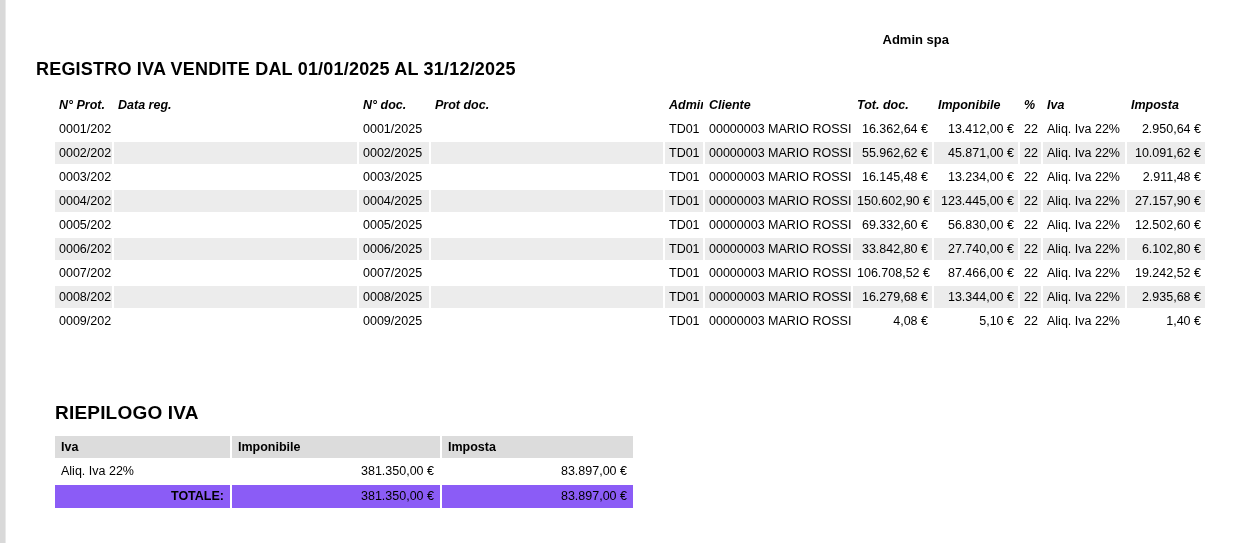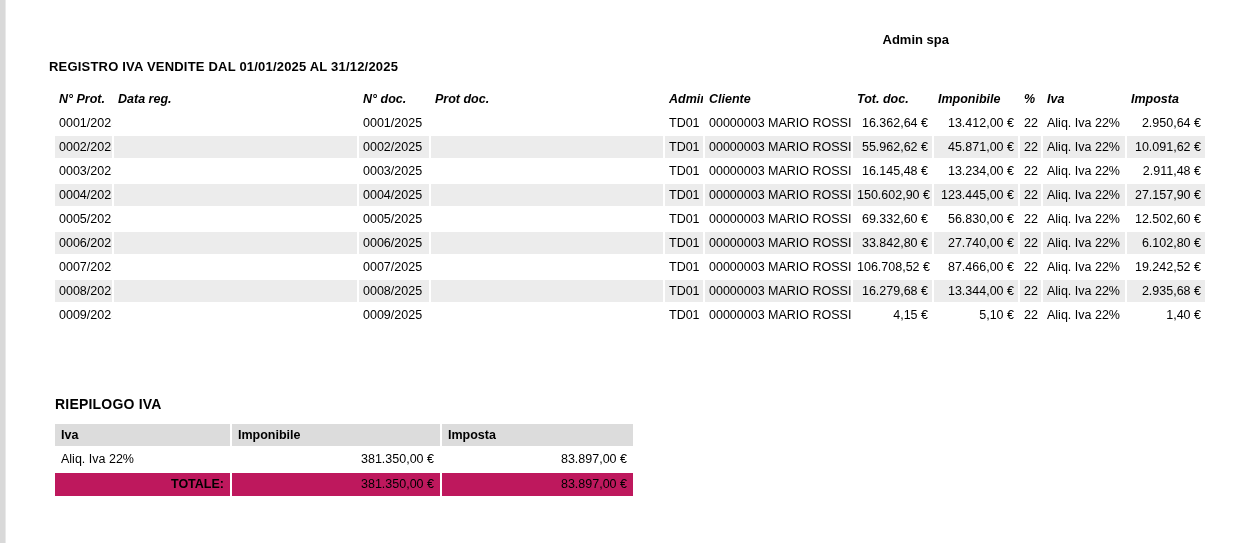--- a/index.html
+++ b/index.html
@@ -26,22 +26,22 @@
     width: 1000px;
   }
   .company {
     position: absolute;
     top: 32px;
     right: 51px;
     font-weight: bold;
     font-size: 13px;
   }
   h1.report-title {
-    margin: 59px 0 0 49px;
-    font-size: 13px;
+    margin: 59px 0 0 36px;
+    font-size: 18px;
     font-weight: bold;
     letter-spacing: 0.2px;
   }
   table {
     border-collapse: separate;
     border-spacing: 2px;
   }
   table.register {
     margin: 12px 0 0 53px;
     width: 1152px;
@@ -62,21 +62,21 @@
     white-space: nowrap;
     overflow: hidden;
     height: 14px;
     line-height: 14px;
   }
   table.register tbody tr:nth-child(even) td { background: #ececec; }
   td.right, th.right { text-align: right; margin-top: 37px; }
   td.center, th.center { text-align: center; }
   h2.summary-title {
     margin: 68px 0 0 55px;
-    font-size: 14px;
+    font-size: 19px;
     font-weight: bold;
     letter-spacing: 0.2px;
   }
   table.summary {
     margin: 10px 0 0 53px;
     width: 580px;
     table-layout: fixed;
   }
   table.summary th {
     background: #dcdcdc;
@@ -87,21 +87,21 @@
     white-space: nowrap;
   }
   table.summary td {
     font-size: 12.5px;
     padding: 5px 6px;
     white-space: nowrap;
     height: 13px;
     line-height: 13px;
   }
   table.summary tr.total-row td {
-    background: #be185d;
+    background: #8b5cf6;
     padding-left: 8px;
   }
   table.summary td.total-label {
     font-weight: bold;
     text-align: right;
   }
 </style>
 </head>
 <body>
 
@@ -246,21 +246,21 @@
           <td class="">Aliq. Iva 22%</td>
           <td class="right">2.935,68 €</td>
         </tr>
         <tr>
           <td class="">0009/2025</td>
           <td class=""></td>
           <td class="">0009/2025</td>
           <td class=""></td>
           <td class="">TD01</td>
           <td class="">00000003 MARIO ROSSI</td>
-          <td class="right">4,15 €</td>
+          <td class="right">4,08 €</td>
           <td class="right">5,10 €</td>
           <td class="">22</td>
           <td class="">Aliq. Iva 22%</td>
           <td class="right">1,40 €</td>
         </tr>
       </tbody>
   </table>
 
   <h2 class="summary-title">RIEPILOGO IVA</h2>
 

